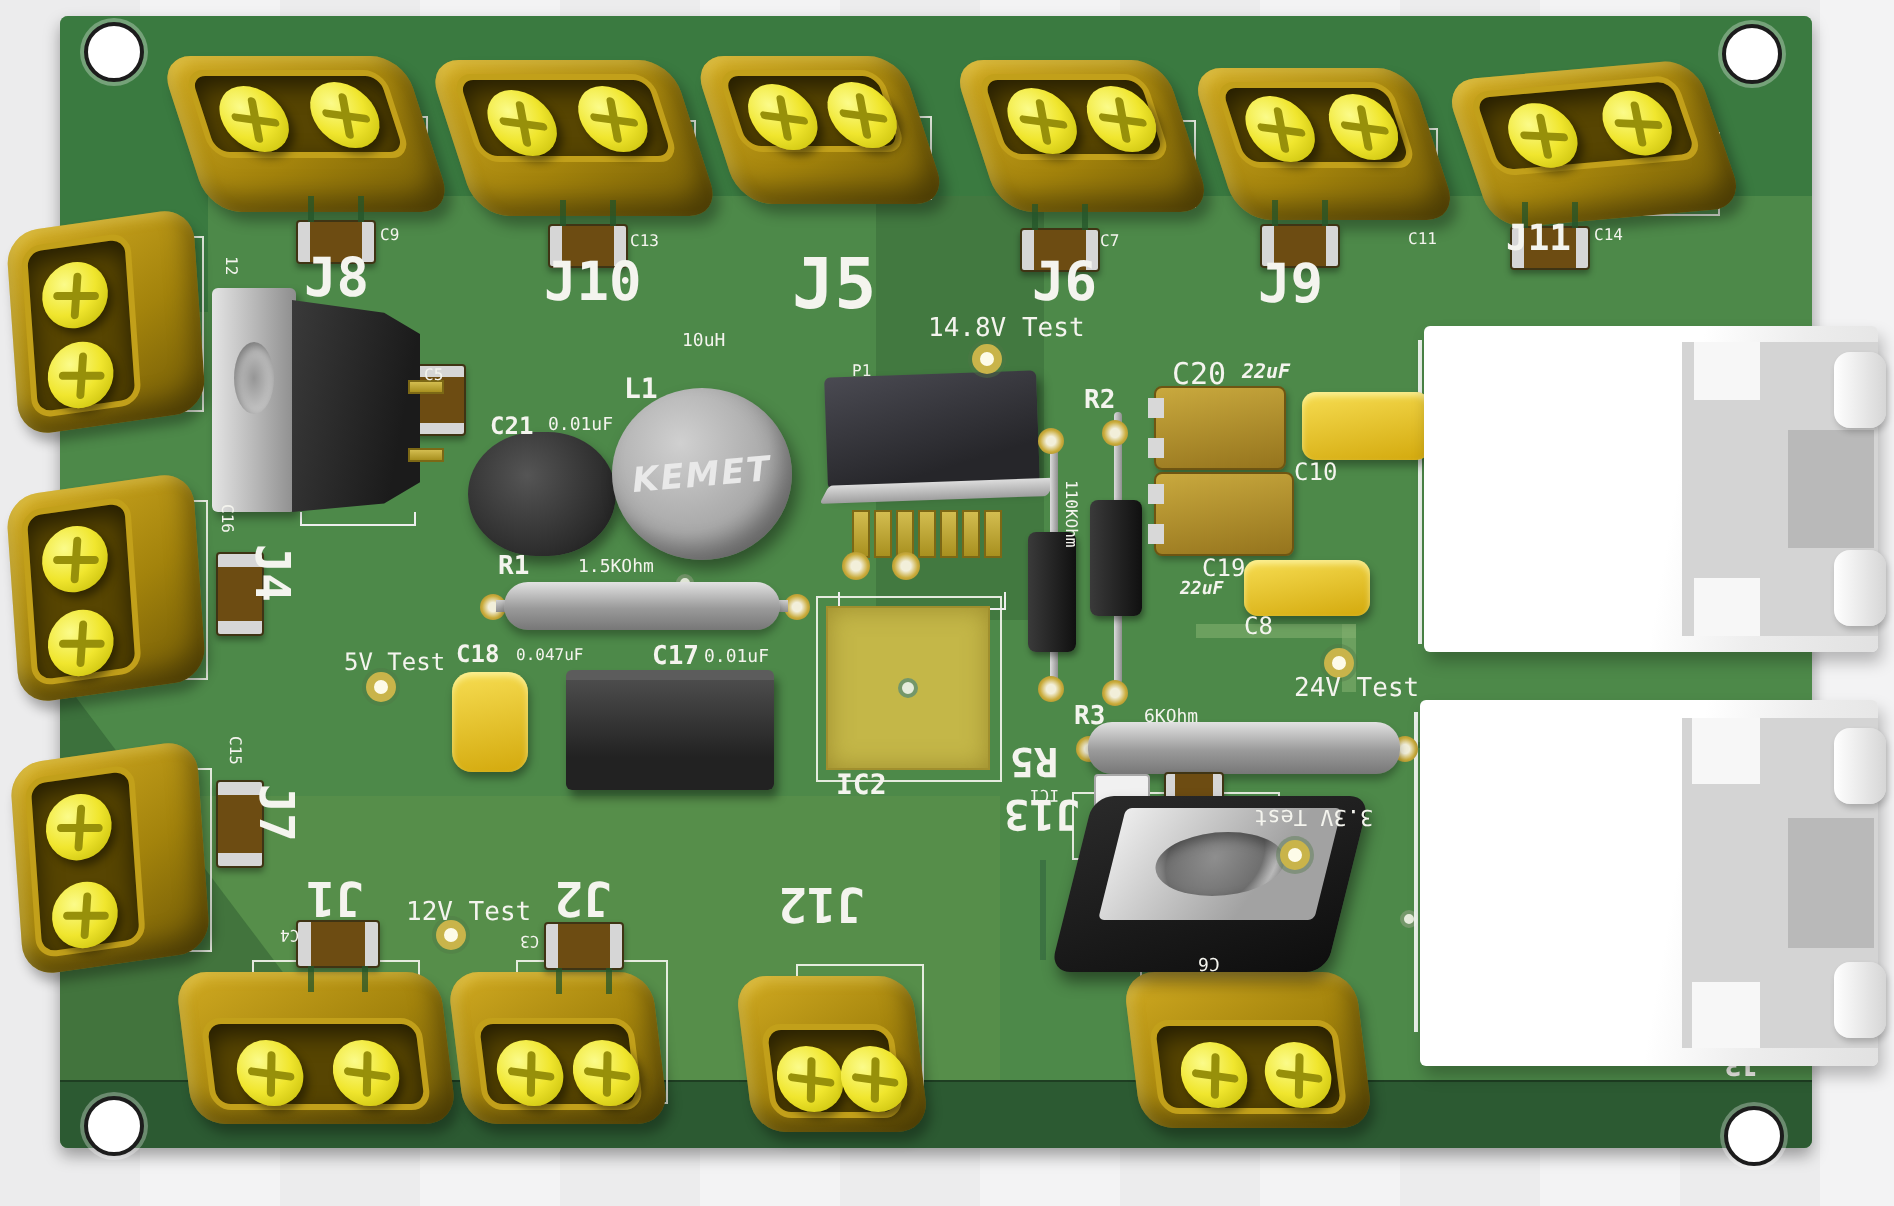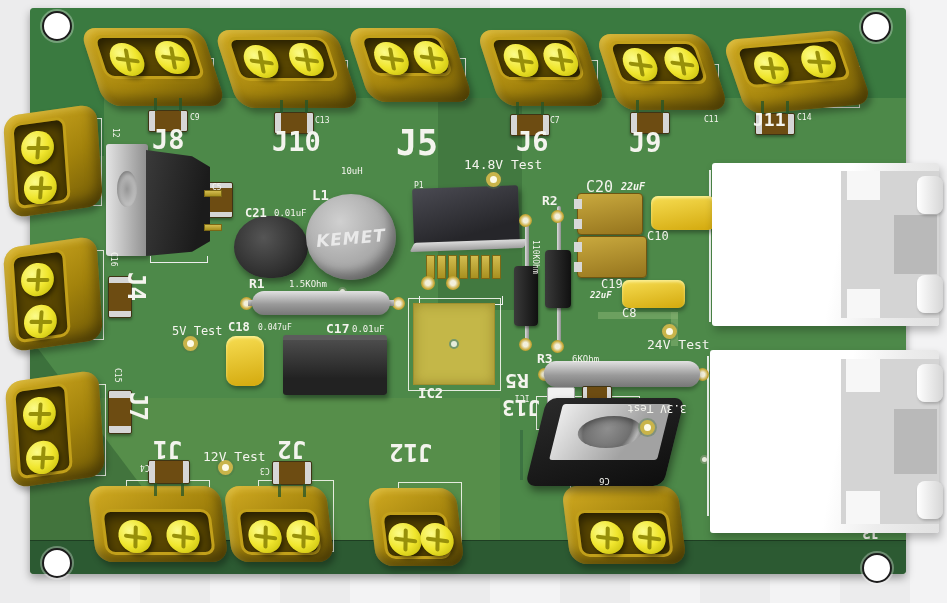--- a/index.html
+++ b/index.html
@@ -229,21 +229,21 @@
   <div class="abs regtab" style="left:106px;top:144px;width:42px;height:112px"></div>
   <div class="abs regbody" style="left:146px;top:150px;width:64px;height:106px"></div>
   <div class="abs pad" style="left:204px;top:190px;width:18px;height:7px"></div>
   <div class="abs pad" style="left:204px;top:224px;width:18px;height:7px"></div>
 
   <div class="abs c21" style="left:234px;top:216px;width:74px;height:62px"></div>
   <div class="abs l1" style="left:306px;top:194px;width:90px;height:86px">
     <div class="kemet" style="position:absolute;left:10px;top:34px;font-size:17px">KEMET</div>
   </div>
 
-  <div class="abs silk" style="left:414px;top:182px;font-size:8px">P1</div>
+  <div class="abs silk" style="left:426px;top:182px;font-size:8px">P1</div>
   <div class="abs p1" style="left:413px;top:187px;width:106px;height:56px;transform:rotate(-2deg)"></div>
   <div class="abs pad" style="left:426px;top:255px;width:9px;height:24px"></div>
   <div class="abs pad" style="left:437px;top:255px;width:9px;height:24px"></div>
   <div class="abs pad" style="left:448px;top:255px;width:9px;height:24px"></div>
   <div class="abs pad" style="left:459px;top:255px;width:9px;height:24px"></div>
   <div class="abs pad" style="left:470px;top:255px;width:9px;height:24px"></div>
   <div class="abs pad" style="left:481px;top:255px;width:9px;height:24px"></div>
   <div class="abs pad" style="left:492px;top:255px;width:9px;height:24px"></div>
   <div class="abs goldpad" style="left:421px;top:276px;width:14px;height:14px"></div>
   <div class="abs goldpad" style="left:446px;top:276px;width:14px;height:14px"></div>

